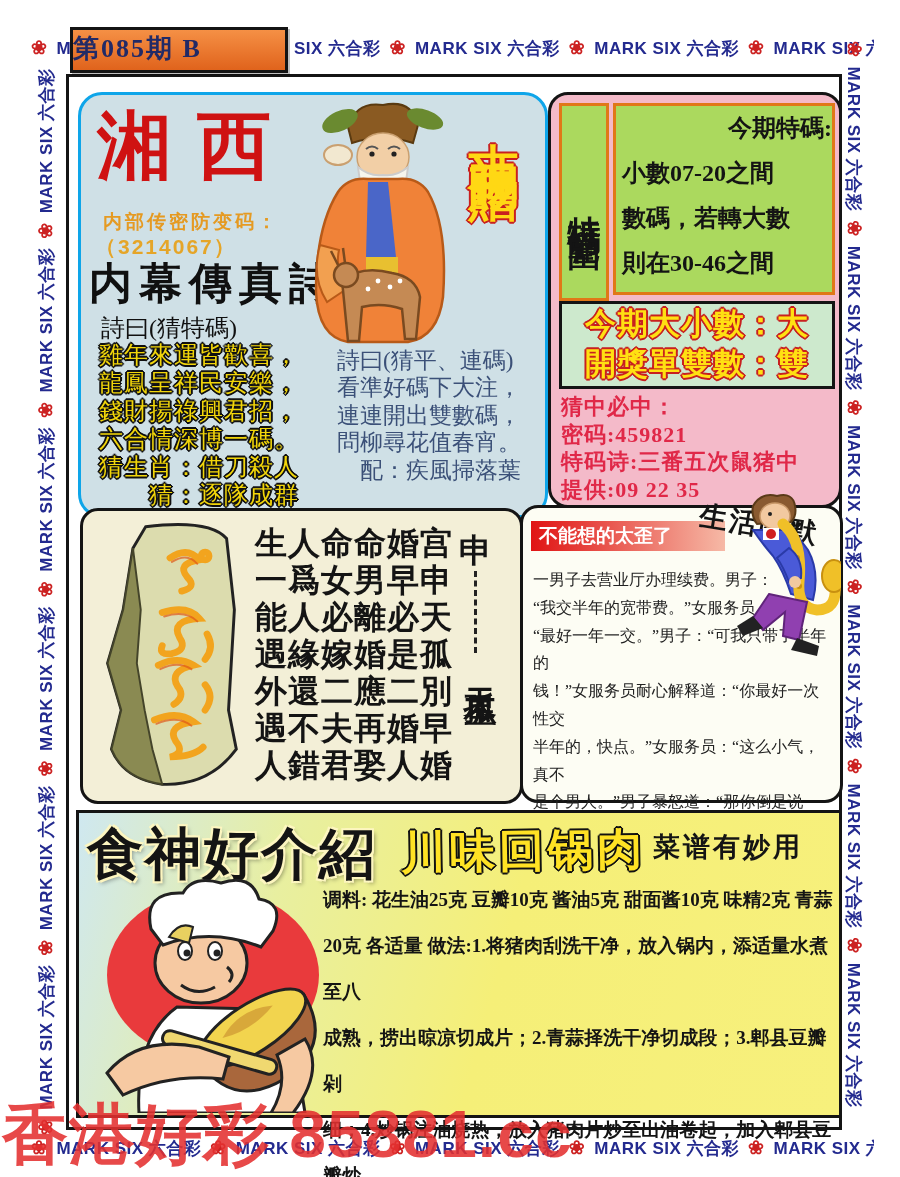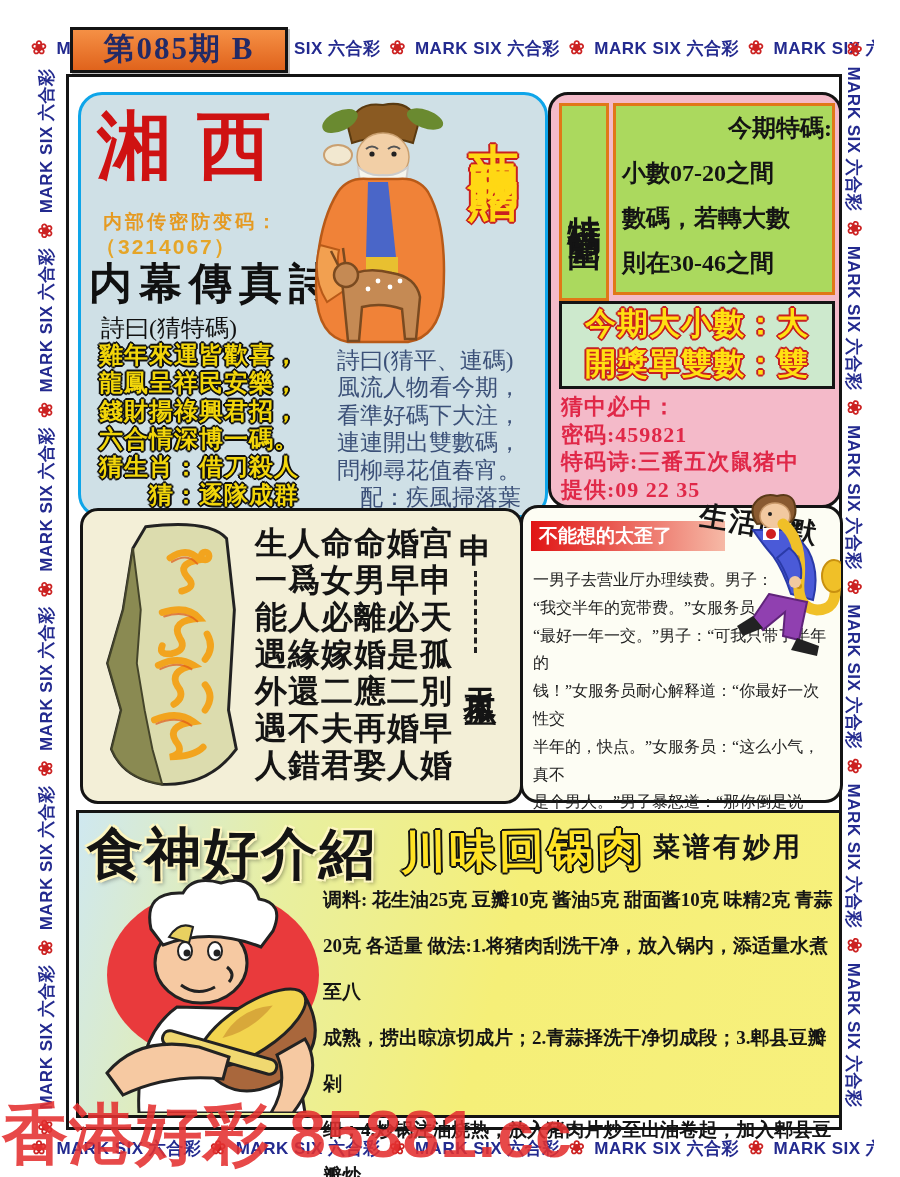--- a/index.html
+++ b/index.html
@@ -19,41 +19,41 @@
   .bstrip .bf { color:#cc2222; margin:0 5px; font-size:19px; }
   #border-top    { left:26px;  top:36px;   width:848px; }
   #border-bottom { left:26px;  top:1136px; width:848px; }
   #border-left   { left:34px;  top:1140px; width:1080px; transform:rotate(-90deg); transform-origin:0 0; }
   #border-right  { left:866px; top:36px;   width:1080px; transform:rotate(90deg);  transform-origin:0 0; }
 
   #issue-badge {
     left:70px; top:27px; width:212px; height:40px; z-index:12;
     background:linear-gradient(180deg,#f59045,#e0631c);
     border:3px solid #141414; box-shadow:2px 2px 0 rgba(0,0,0,0.25);
-    color:#222a66; font-size:31px; font-weight:bold; text-align:center; line-height:38px;
+    color:#222a66; font-size:26px; font-weight:bold; line-height:38px;
     font-family:"Liberation Serif", serif; letter-spacing:2px;
   }
 
   #frame { left:66px; top:74px; width:770px; height:1050px; border:3px solid #141414; z-index:1; }
 
   
   .o-black { text-shadow:-2px 0 #111,2px 0 #111,0 -2px #111,0 2px #111,-1px -1px #111,1px -1px #111,-1px 1px #111,1px 1px #111; }
   .o-red   { text-shadow:-2px 0 #c82020,2px 0 #c82020,0 -2px #c82020,0 2px #c82020,-1px -1px #c82020,1px -1px #c82020,-1px 1px #c82020,1px 1px #c82020; }
   .vert { writing-mode:vertical-rl; text-orientation:upright; }
   .serif { font-family:"Liberation Serif", serif;text-align:right; }
 
   
   #panel-xiangxi { left:78px; top:92px; width:464px; height:420px; z-index:3;
     background:#cfe0e6; border:3px solid #0ea5e9; border-radius:24px; }
   #xx-title   { left:16px;  top:2px;   font-size:74px; font-weight:bold; color:#cf1212; letter-spacing:26px; font-family:"Liberation Serif", serif; }
   #xx-code-label { left:22px; top:114px; font-size:19px; font-weight:bold; color:#e59a22; letter-spacing:3px; }
   #xx-code-value { left:14px; top:138px; font-size:21px; font-weight:bold; color:#e5a528; letter-spacing:2px; }
   #xx-subtitle { left:8px;  top:160px; font-size:43px; font-weight:bold; color:#101010; letter-spacing:7px; font-family:"Liberation Serif", serif; }
   #xx-poem-header { left:20px; top:217px; font-size:24px; color:#101010; }
-  #xx-poem { left:18px; top:246px; font-size:24px; line-height:28px; font-weight:bold; color:#f2d60a; letter-spacing:1px; }
+  #xx-poem { left:18px; top:246px; font-size:24px; line-height:28px; font-weight:normal; color:#f2d60a; letter-spacing:1px; }
   #deity-art { left:205px; top:0; width:185px; height:258px; }
   #gift-title { left:380px; top:8px; height:250px; font-size:50px; font-weight:bold; color:#ffd814; letter-spacing:10px; font-family:"Liberation Serif", serif; }
   #xx-rpoem-header { left:256px; top:250px; font-size:23px; color:#3b5078; }
   #xx-rpoem { left:256px; top:279px; font-size:23px; line-height:27.5px; color:#3b5078; }
 
   
   #panel-special { left:548px; top:92px; width:288px; height:410px; z-index:3;
     background:#f4bac9; border:3px solid #141414; border-radius:20px; }
   #sp-range-title { left:8px; top:8px; width:44px; height:186px; background:#abd95e; border:3px solid #e07818;
     font-size:33px; font-weight:900; color:#141414; text-align:center; letter-spacing:8px; padding-top:6px; }
@@ -147,21 +147,20 @@
       <path d="M52 170 l-7 -14 M59 168 l-2 -15" stroke="#7a4a20" stroke-width="2.5"></path>
       <circle cx="92" cy="186" r="2.4" fill="#fff"></circle>
         <circle cx="104" cy="192" r="2.4" fill="#fff"></circle>
       <circle cx="114" cy="186" r="2.4" fill="#fff"></circle>
         <circle cx="82" cy="194" r="2.4" fill="#fff"></circle>
     </svg>
 
     <div id="gift-title" class="abs vert o-red">吉神賜贈</div>
     <div id="xx-rpoem-header" class="abs serif">詩曰(猜平、連碼)</div>
     <div id="xx-rpoem" class="abs serif">
-        <div class="line">風流人物看今期，</div>
         <div class="line">看準好碼下大注，</div>
         <div class="line">連連開出雙數碼，</div>
         <div class="line">問柳尋花值春宵。</div>
         <div class="line">配：疾風掃落葉</div>
       </div>
   </div>
 
   <div id="panel-special" class="abs">
     <div id="sp-range-title" class="abs vert">特碼範圍</div>
     <div id="sp-range-box" class="abs">

